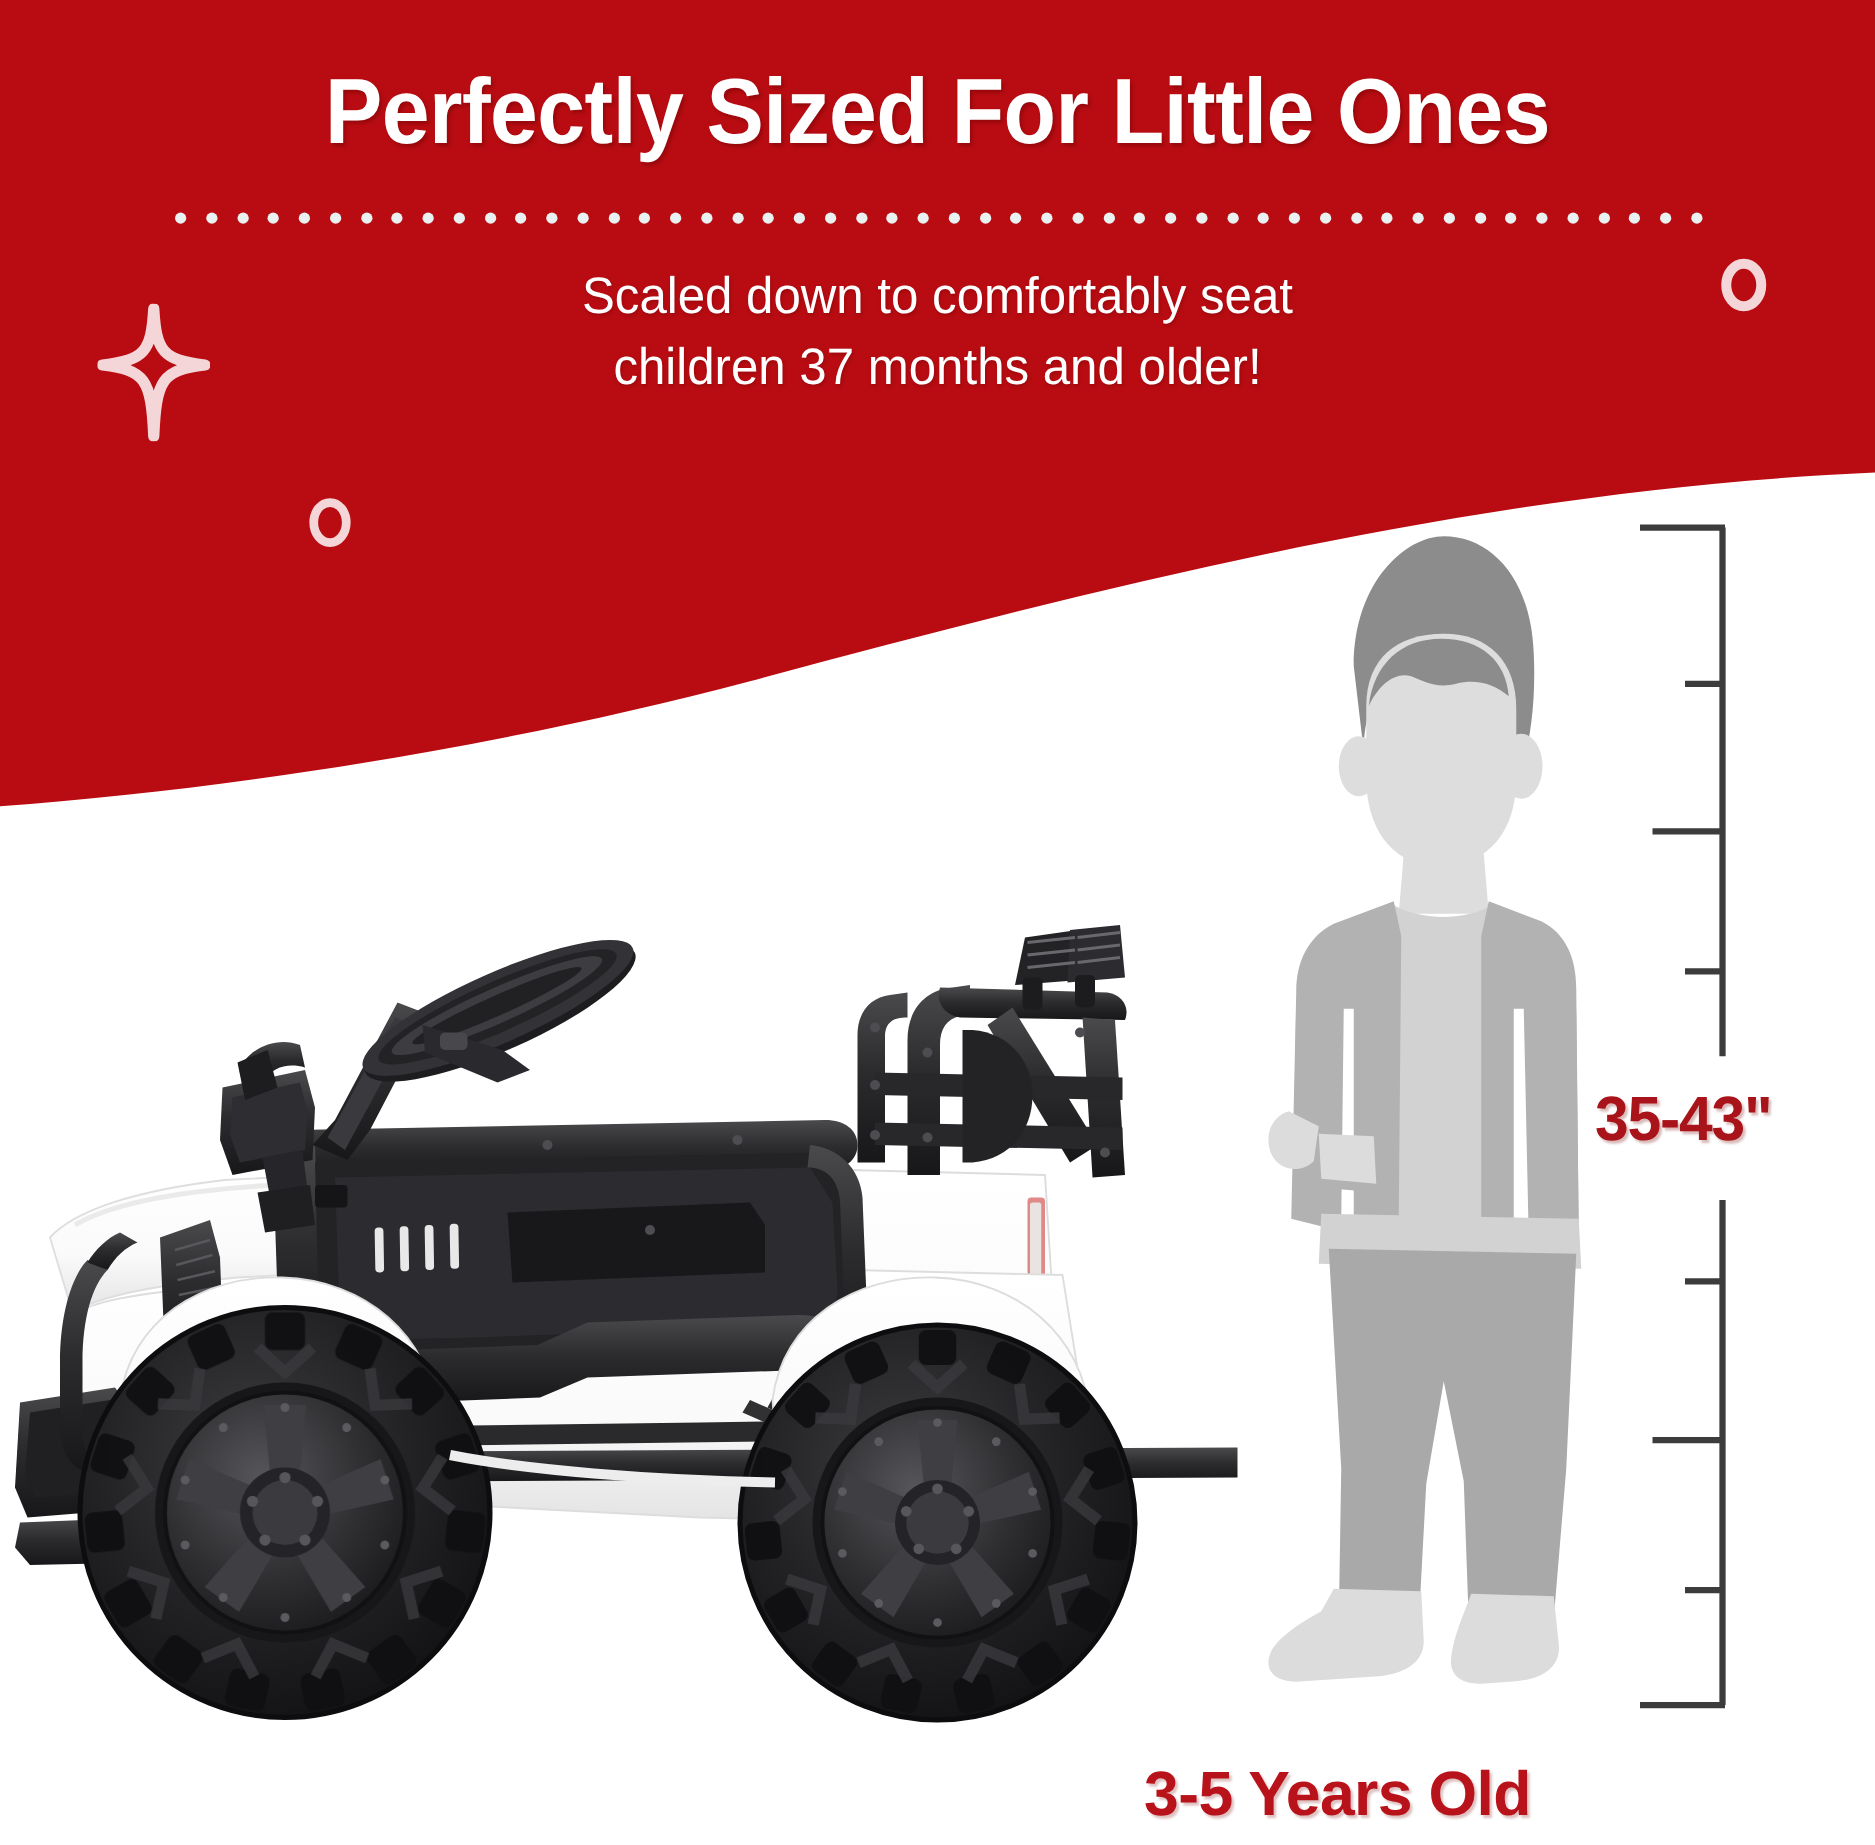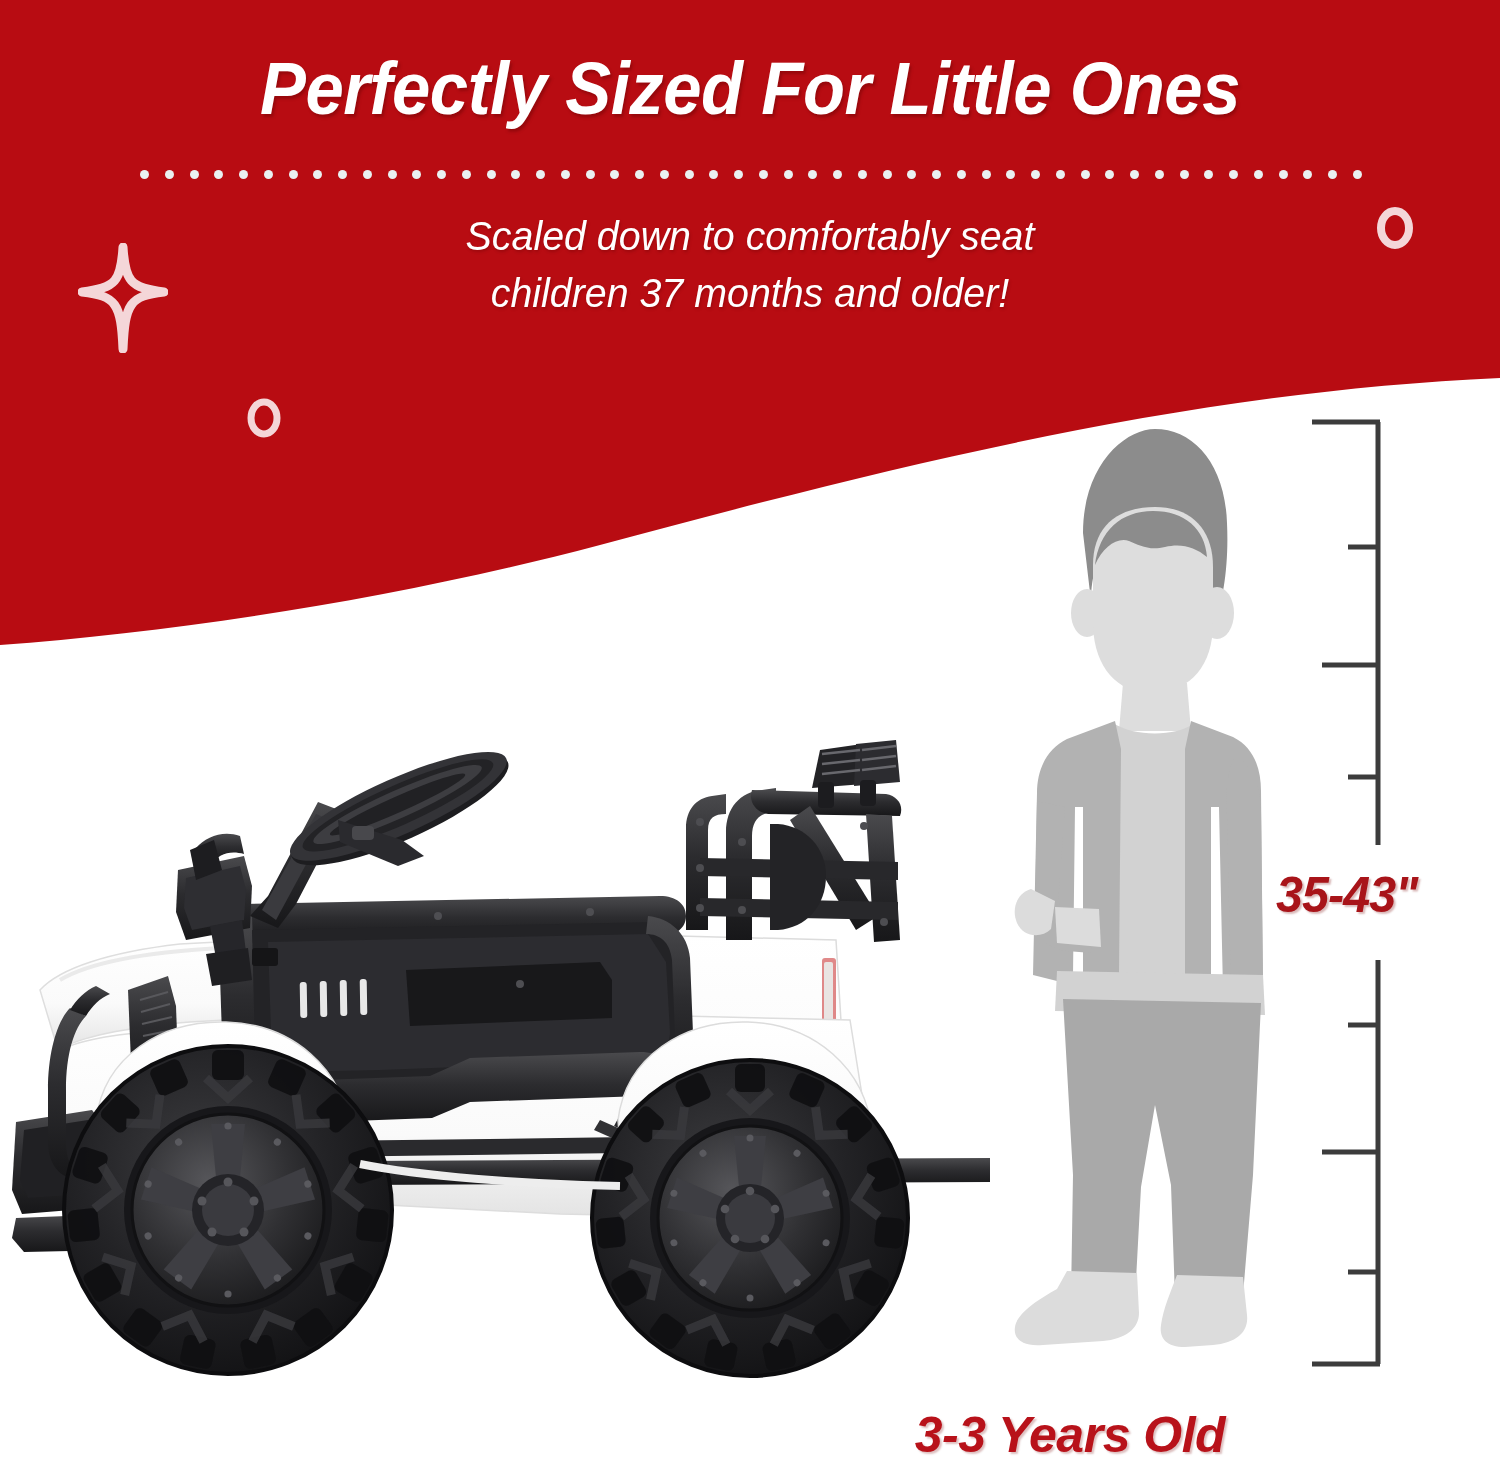--- a/index.html
+++ b/index.html
@@ -7,21 +7,20 @@
     padding: 0;
     background: #ffffff;
   }
   #page {
     position: relative;
     width: 1500px;
     height: 1476px;
     background: #ffffff;
     overflow: hidden;
     font-family: "Liberation Sans", sans-serif;
-    font-style: italic;
   }
 
   
   .banner {
     position: absolute;
     left: 0; top: 0;
     width: 1500px;
     height: 660px;
     z-index: 1;
   }
@@ -837,15 +836,15 @@
         <line x1="22" y1="747" x2="80" y2="747"></line>
         <line x1="48" y1="867" x2="80" y2="867"></line>
 
         <line x1="12" y1="959" x2="80" y2="959"></line>
       </g>
     </svg>
   </div>
 
   <div class="height-label">35-43"</div>
 
-  <div class="age-label">3-3 Years Old</div>
+  <div class="age-label">3-5 Years Old</div>
 
 </div>
 
 </body></html>

